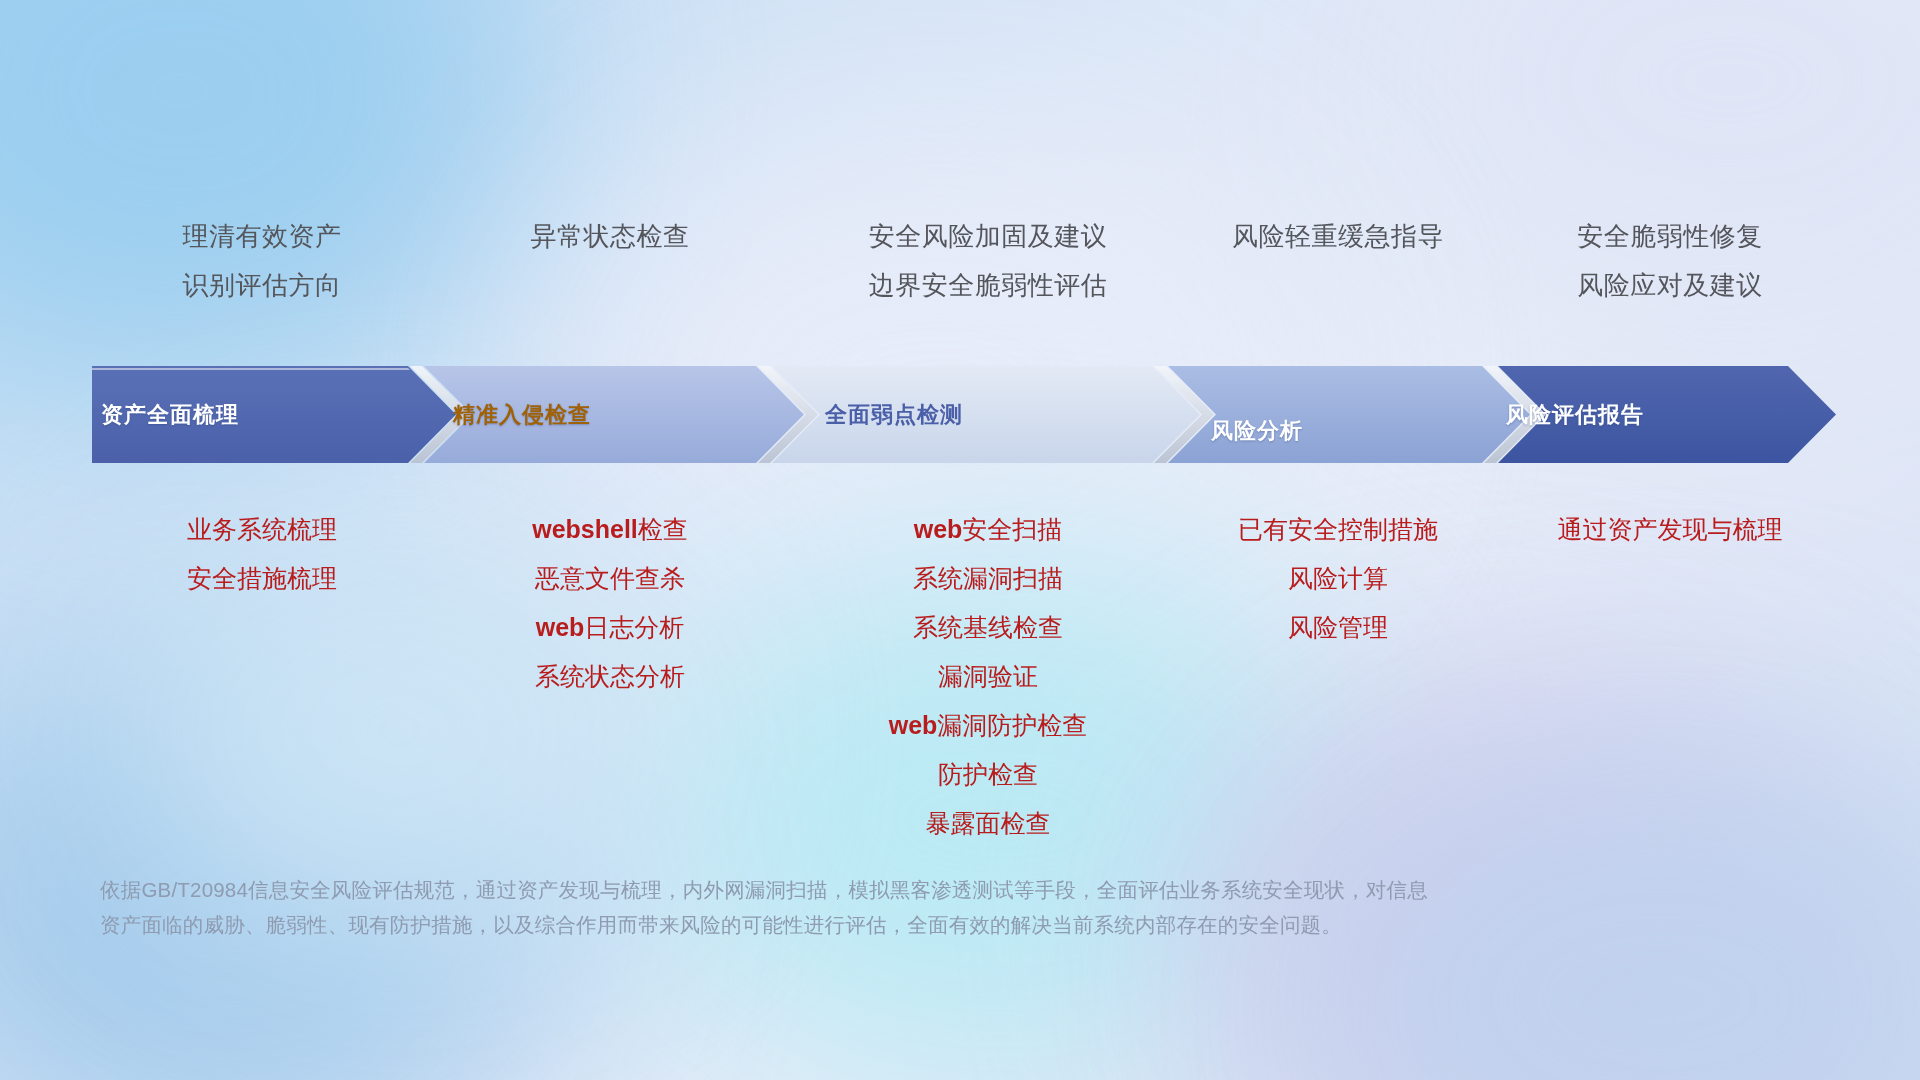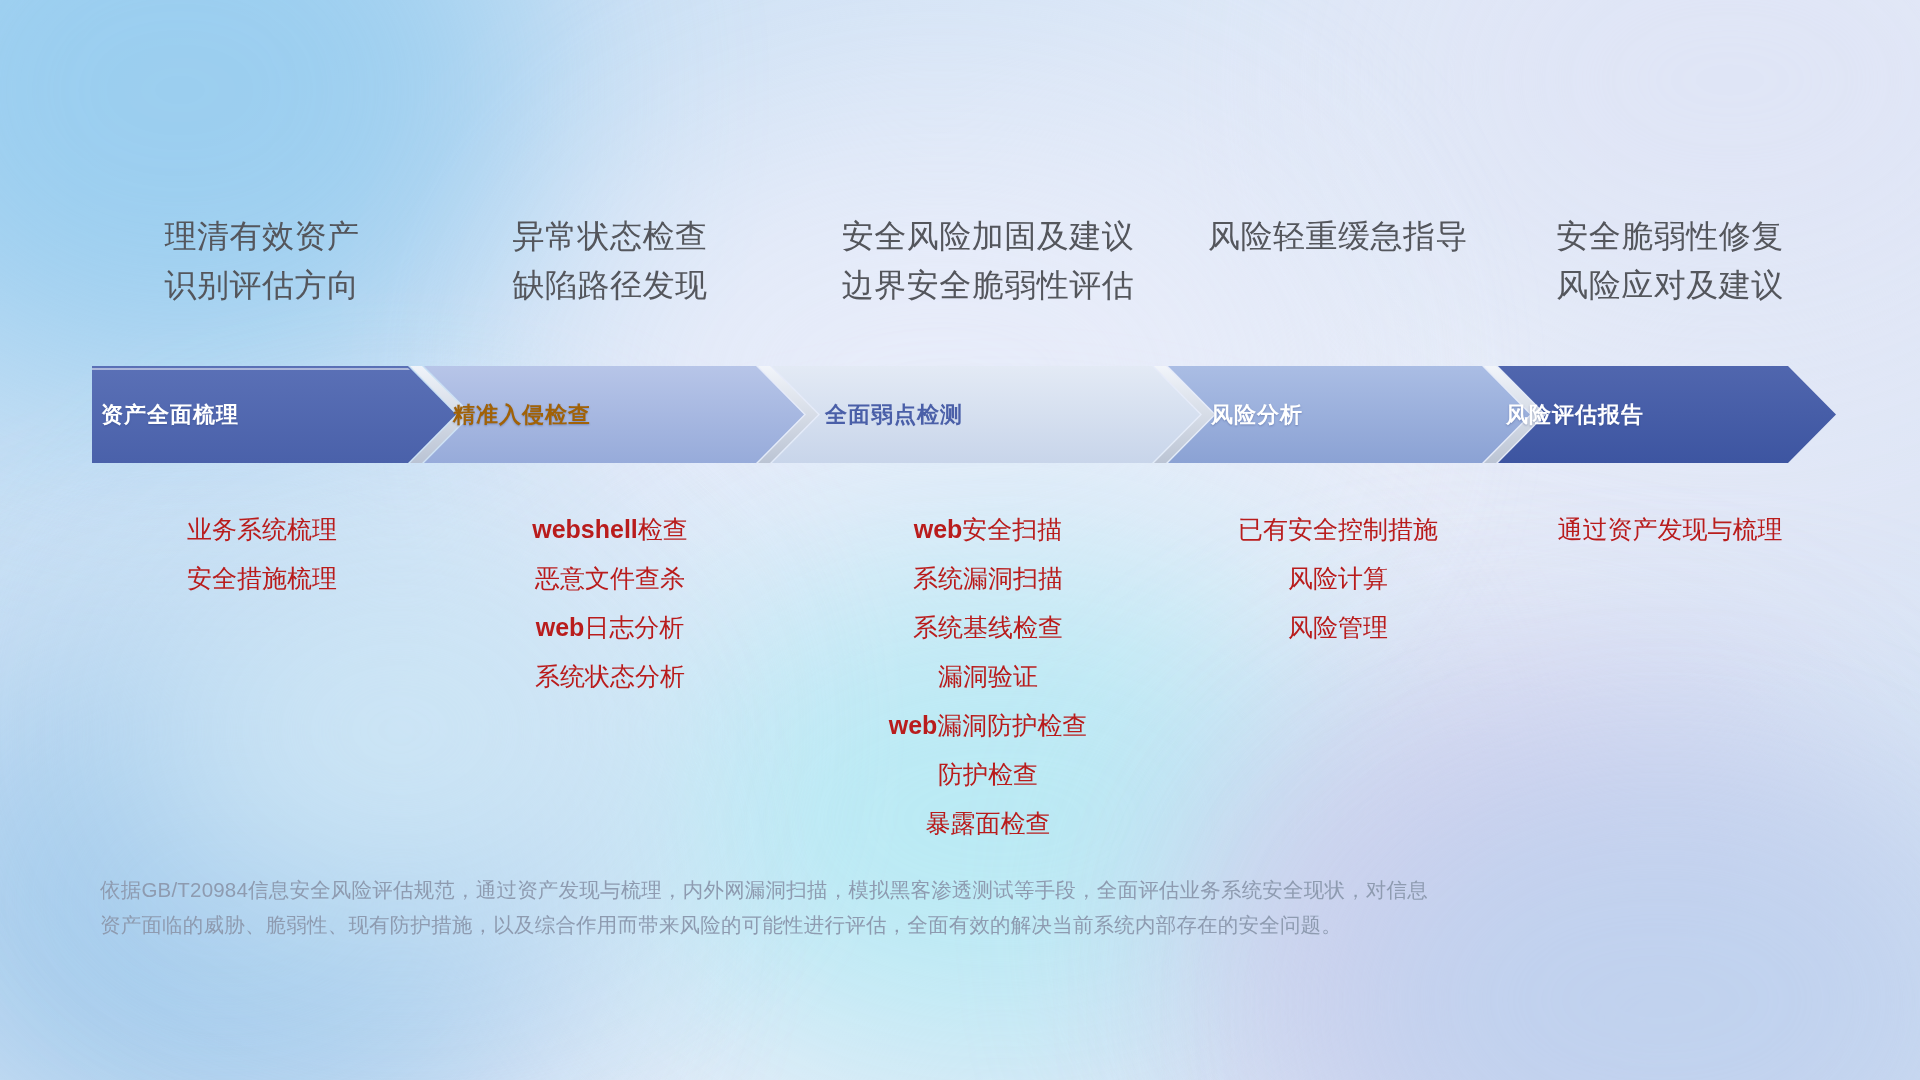--- a/index.html
+++ b/index.html
@@ -25,21 +25,21 @@
 
   
   .caption-row {
     position:absolute; left:0; right:0;
     display:flex;
   }
   #captions-top { top:212px; height:110px; }
   .cap-cell {
     text-align:center;
     color:#54565c;
-    font-size:32px;
+    font-size:26px;
     line-height:49px;
     letter-spacing:.5px;
     white-space:nowrap;
   }
   .cap-cell div { white-space:nowrap; }
 
   
   #band {
     position:absolute;
     left:92px; top:366px;
@@ -100,21 +100,20 @@
 
 <div id="page">
 
   <div id="captions-top" class="caption-row">
       <div class="cap-cell" style="position: absolute; left: 92px; width: 340px; top: 0px;">
         <div>理清有效资产</div>
         <div>识别评估方向</div>
       </div>
       <div class="cap-cell" style="position: absolute; left: 440px; width: 340px; top: 0px;">
         <div>异常状态检查</div>
-        <div>缺陷路径发现</div>
       </div>
       <div class="cap-cell" style="position: absolute; left: 788px; width: 400px; top: 0px;">
         <div>安全风险加固及建议</div>
         <div>边界安全脆弱性评估</div>
       </div>
       <div class="cap-cell" style="position: absolute; left: 1188px; width: 300px; top: 0px;">
         <div>风险轻重缓急指导</div>
       </div>
       <div class="cap-cell" style="position: absolute; left: 1496px; width: 348px; top: 0px;">
         <div>安全脆弱性修复</div>
@@ -170,21 +169,21 @@
 
   <div class="step-label" style="left: -82px; width: 320px; color: rgb(255, 255, 255); text-shadow: rgba(40, 60, 120, 0.35) 0px 1px 2px;">
         <span>资产全面梳理</span>
       </div>
       <div class="step-label" style="left: 270px; width: 320px; color: #a16207; text-shadow: rgba(40, 60, 120, 0.35) 0px 1px 2px;">
         <span>精准入侵检查</span>
       </div>
       <div class="step-label" style="left: 642px; width: 320px; color: rgb(74, 95, 168);">
         <span>全面弱点检测</span>
       </div>
-      <div class="step-label" style="left: 1005px; width: 320px; color: rgb(255, 255, 255); text-shadow: rgba(40, 60, 120, 0.35) 0px 1px 2px;">
+      <div class="step-label" style="left: 1005px; width: 320px; color: rgb(255, 255, 255); text-shadow: rgba(40, 60, 120, 0.35) 0px 1px 2px; margin-top: 16px;">
         <span>风险分析</span>
       </div>
       <div class="step-label" style="left: 1323px; width: 320px; color: rgb(255, 255, 255); text-shadow: rgba(40, 60, 120, 0.35) 0px 1px 2px;">
         <span>风险评估报告</span>
       </div>
     </div>
 
   <div id="captions-bottom">
       <div class="col" style="position: absolute; left: 92px; width: 340px;">
         <div class="item">业务系统梳理</div>

